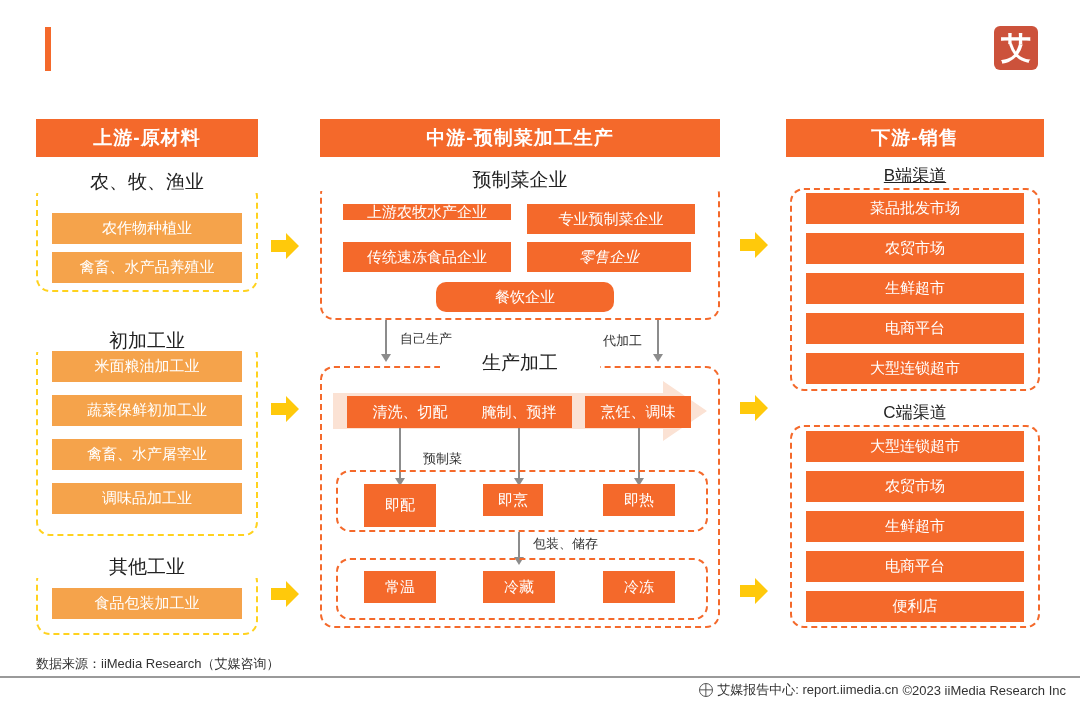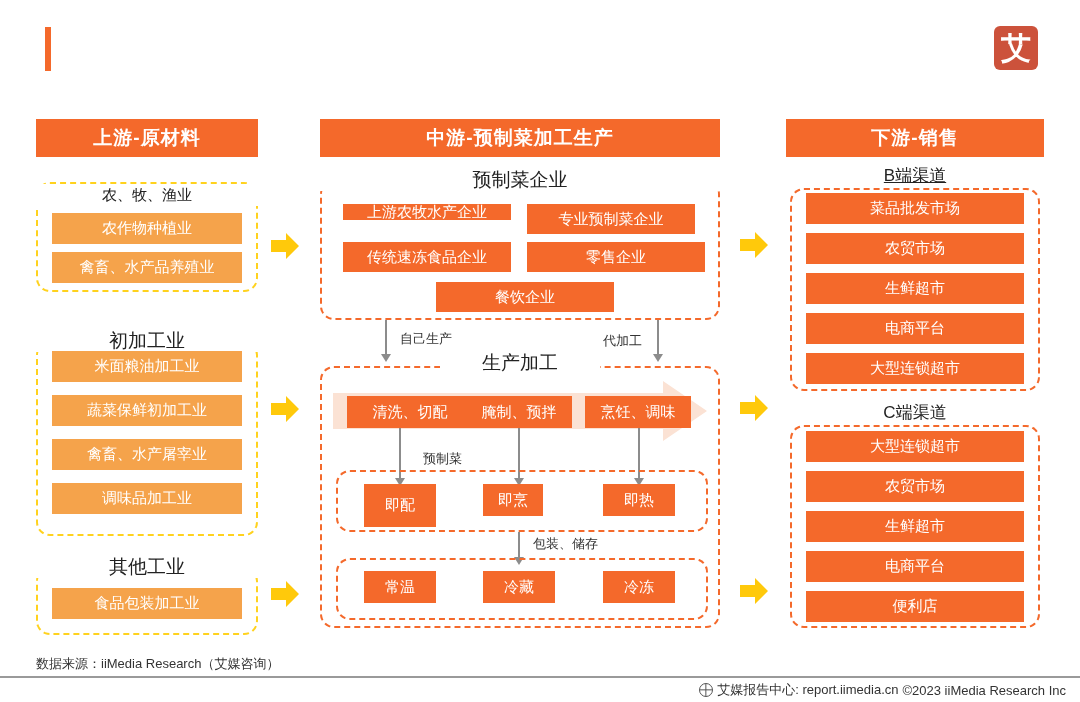--- a/index.html
+++ b/index.html
@@ -121,21 +121,21 @@
 <div class="header">
   <div class="title-bar"></div>
   <div class="logo-wrap">
     <div class="logo-mark">艾</div>
   </div>
 </div>
 
 <div class="col-header" style="left:36px; top:119px; width:222px; height:38px;">上游-原材料</div>
 
 <div class="dash-group yellow" style="left:36px; top:182px; width:222px; height:110px;"></div>
-<div class="group-label" style="left:36px; top:184px; width:222px; font-size:15px;">农、牧、渔业</div>
+<div class="group-label" style="left:36px; top:171px; width:222px; font-size:19px;">农、牧、渔业</div>
 <div class="box light" style="left:52px; top:213px; width:190px; height:31px;">农作物种植业</div>
 <div class="box light" style="left:52px; top:252px; width:190px; height:31px;">禽畜、水产品养殖业</div>
 
 <div class="dash-group yellow" style="left:36px; top:341px; width:222px; height:195px;"></div>
 <div class="group-label" style="left:36px; top:330px; width:222px; font-size:19px;">初加工业</div>
 <div class="box light" style="left:52px; top:351px; width:190px; height:31px;">米面粮油加工业</div>
 <div class="box light" style="left:52px; top:395px; width:190px; height:31px;">蔬菜保鲜初加工业</div>
 <div class="box light" style="left:52px; top:439px; width:190px; height:31px;">禽畜、水产屠宰业</div>
 <div class="box light" style="left:52px; top:483px; width:190px; height:31px;">调味品加工业</div>
 
@@ -159,22 +159,22 @@
     </svg>
 </div>
 
 <div class="col-header" style="left:320px; top:119px; width:400px; height:38px;">中游-预制菜加工生产</div>
 
 <div class="dash-group" style="left:320px; top:180px; width:400px; height:140px;"></div>
 <div class="group-label" style="left:320px; top:169px; width:400px; font-size:19px;">预制菜企业</div>
 <div class="box solid" style="left:343px; top:204px; width:168px; height:16px;">上游农牧水产企业</div>
 <div class="box solid" style="left:527px; top:204px; width:168px; height:30px;">专业预制菜企业</div>
 <div class="box solid" style="left:343px; top:242px; width:168px; height:30px;">传统速冻食品企业</div>
-<div class="box solid" style="left:527px; top:242px; width:178px; height:30px;">零售企业</div>
-<div class="box solid" style="left:436px; top:282px; width:178px; height:30px;">餐饮企业</div>
+<div class="box solid" style="left:527px; top:242px; width:164px; height:30px;font-style:italic;">零售企业</div>
+<div class="box solid" style="left:436px; top:282px; width:178px; height:30px;border-radius:10px;">餐饮企业</div>
 
 <div class="g-line" style="left:385px; top:320px; height:36px;"></div>
 <div class="g-head" style="left:381px; top:354px;"></div>
 <div class="conn-label" style="left:397px; top:330px;">自己生产</div>
 
 <div class="g-line" style="left:657px; top:320px; height:36px;"></div>
 <div class="g-head" style="left:653px; top:354px;"></div>
 <div class="conn-label" style="left:600px; top:332px;">代加工</div>
 
 <div class="dash-group" style="left:320px; top:366px; width:400px; height:262px;"></div>

